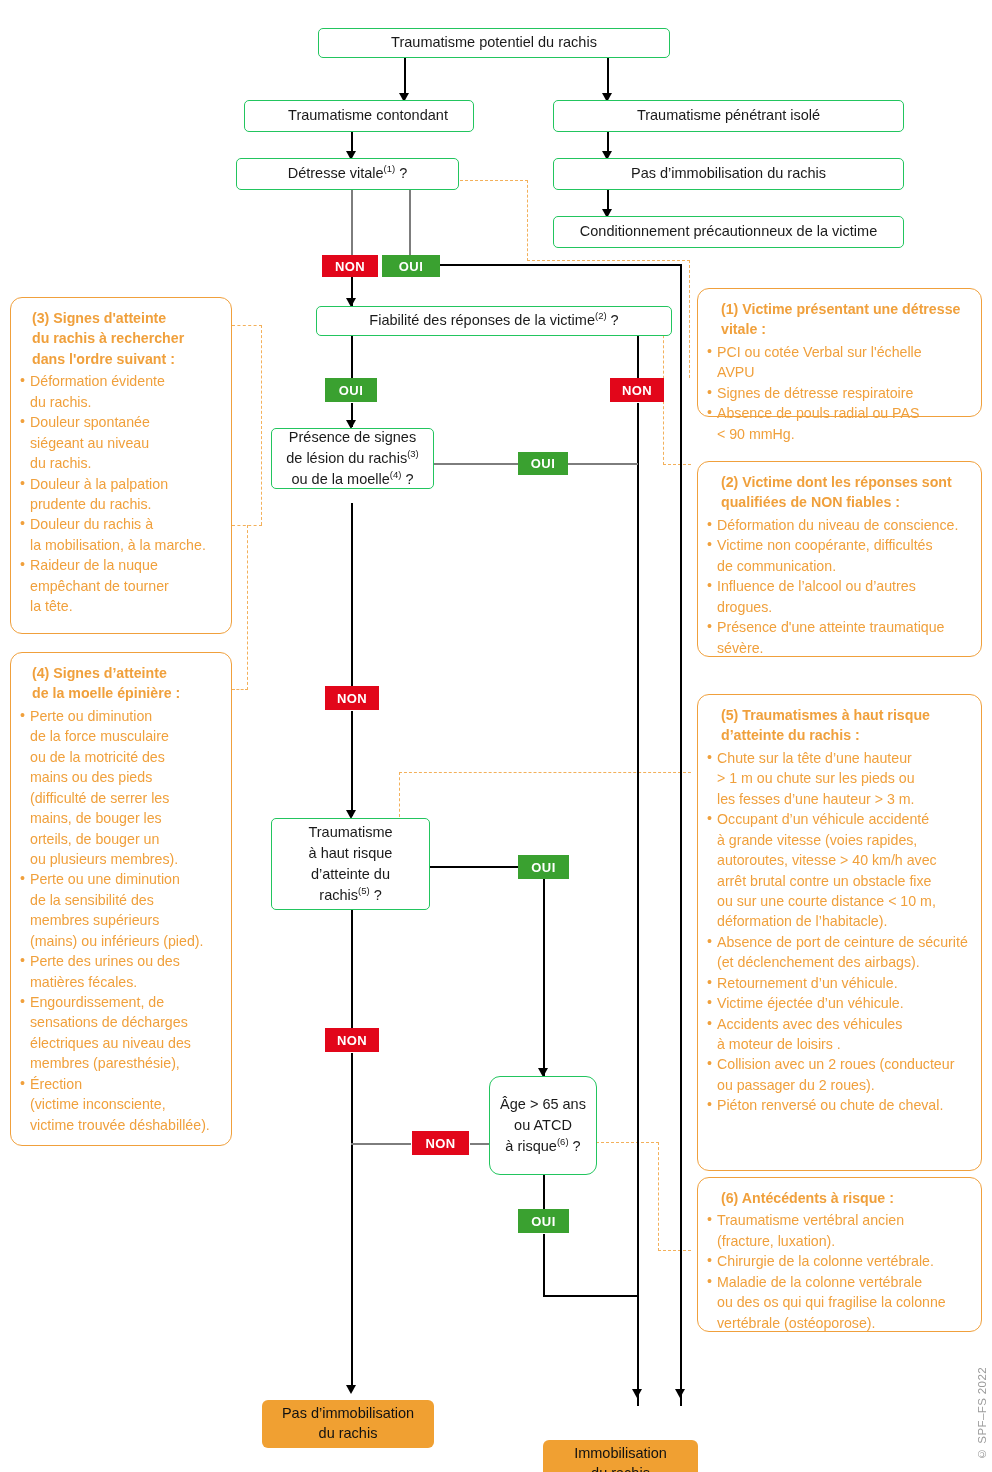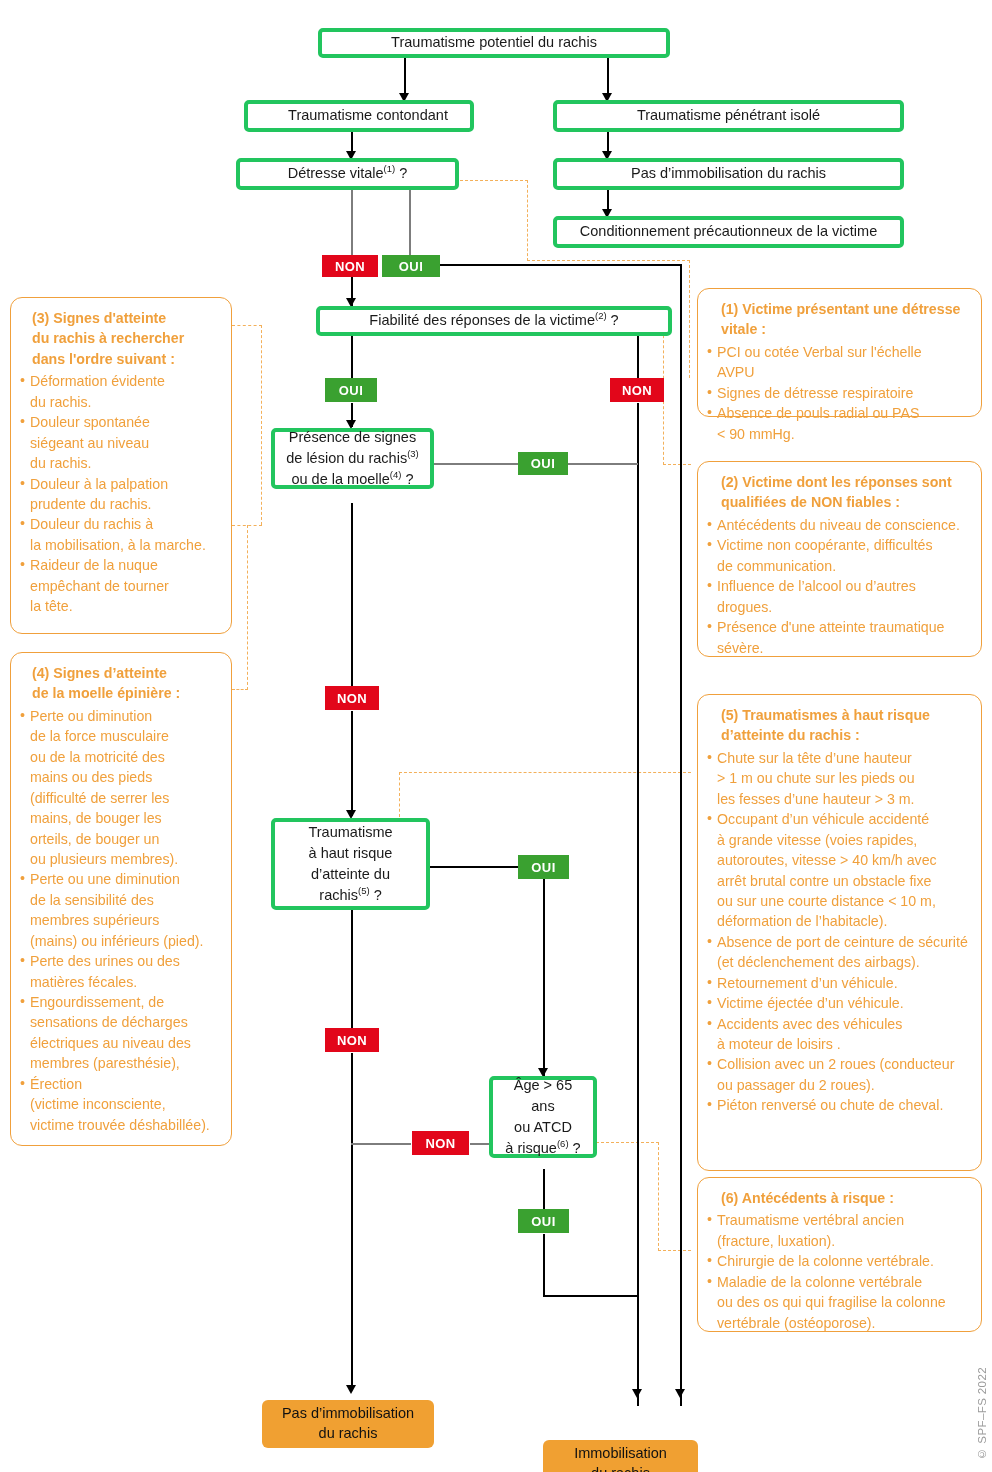--- a/index.html
+++ b/index.html
@@ -1,20 +1,20 @@
 <!DOCTYPE html>
 <html><head>
 <meta charset="utf-8">
 <style>
   html,body{margin:0;padding:0;background:#ffffff;}
   body{font-family:"Liberation Sans",sans-serif;}
   #page{position:relative;width:992px;height:1472px;overflow:hidden;background:#fff;}
 
   
-  .fbox{position:absolute;box-sizing:border-box;border:4px solid #22c55e;border-radius:5px;
+  .fbox{position:absolute;box-sizing:border-box;border:1px solid #22c55e;border-radius:5px;
         background:#fff;color:#1a1a1a;display:flex;align-items:center;justify-content:center;
         text-align:center;font-size:14.5px;line-height:1.32;padding:3px 8px;z-index:6;}
   .fbox sup{font-size:9.5px;vertical-align:super;line-height:0;}
 
   
   .term{position:absolute;box-sizing:border-box;border-radius:6px;background:#F0A032;
         color:#111;display:flex;align-items:center;justify-content:center;text-align:center;
         font-size:14.5px;line-height:1.35;z-index:7;}
 
   
@@ -157,21 +157,21 @@
   </div>
 
   <div class="fbox" style="left:271px;top:428px;width:163px;height:61px;line-height:1.45;">
     <span>Présence de signes<br>de lésion du rachis<sup>(3)</sup><br>ou de la moelle<sup>(4)</sup> ?</span>
   </div>
 
   <div class="fbox" style="left:271px;top:818px;width:159px;height:92px;line-height:1.45;">
     <span>Traumatisme<br>à haut risque<br>d’atteinte du<br>rachis<sup>(5)</sup> ?</span>
   </div>
 
-  <div class="fbox" style="left:489px;top:1076px;width:108px;height:82px;line-height:1.45;">
+  <div class="fbox" style="left:489px;top:1076px;width:108px;height:99px;line-height:1.45;border-radius:11px;">
     <span>Âge &gt; 65 ans<br>ou ATCD<br>à risque<sup>(6)</sup> ?</span>
   </div>
 
   <div class="term" style="left:262px;top:1400px;width:172px;height:48px;">
     <span>Pas d’immobilisation<br>du rachis</span>
   </div>
 
   <div class="term" style="left:543px;top:1400px;width:155px;height:48px;margin-top:40px;">
     <span>Immobilisation<br>du rachis</span>
   </div>
@@ -225,21 +225,21 @@
       <li>Signes de détresse respiratoire</li>
       <li>Absence de pouls radial ou PAS
 &lt; 90 mmHg.</li>
     </ul>
   </div>
 
   <div class="note" style="left:697px;top:461px;width:285px;height:196px;">
     <span class="nt-title">(2) Victime dont les réponses sont
 qualifiées de NON fiables :</span>
     <ul>
-      <li>Antécédents du niveau de conscience.</li>
+      <li>Déformation du niveau de conscience.</li>
       <li>Victime non coopérante, difficultés
 de communication.</li>
       <li>Influence de l’alcool ou d’autres
 drogues.</li>
       <li>Présence d'une atteinte traumatique
 sévère.</li>
     </ul>
   </div>
 
   <div class="note" style="left:10px;top:297px;width:222px;height:337px;">

